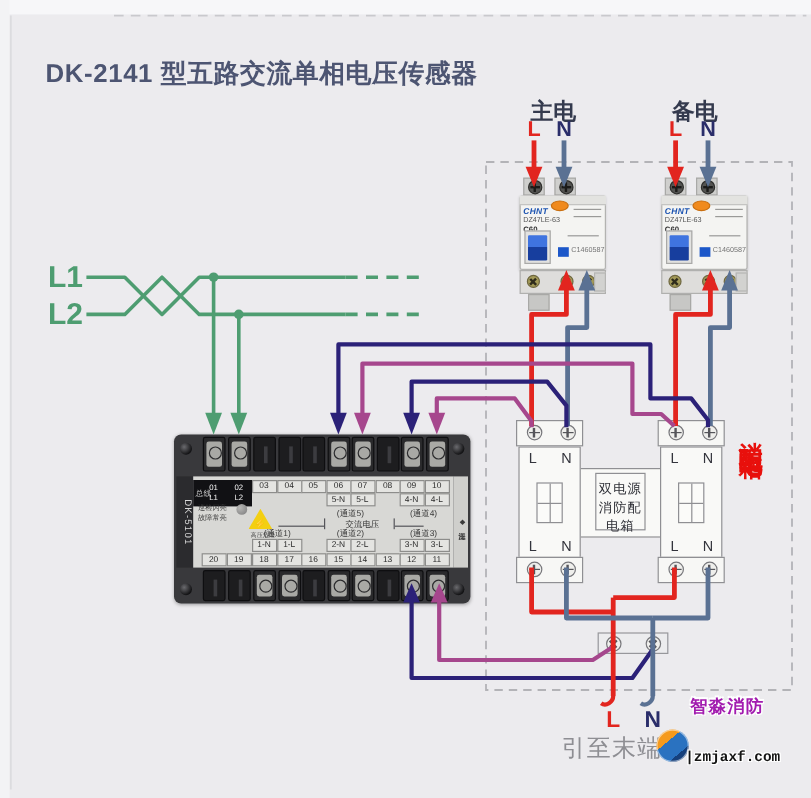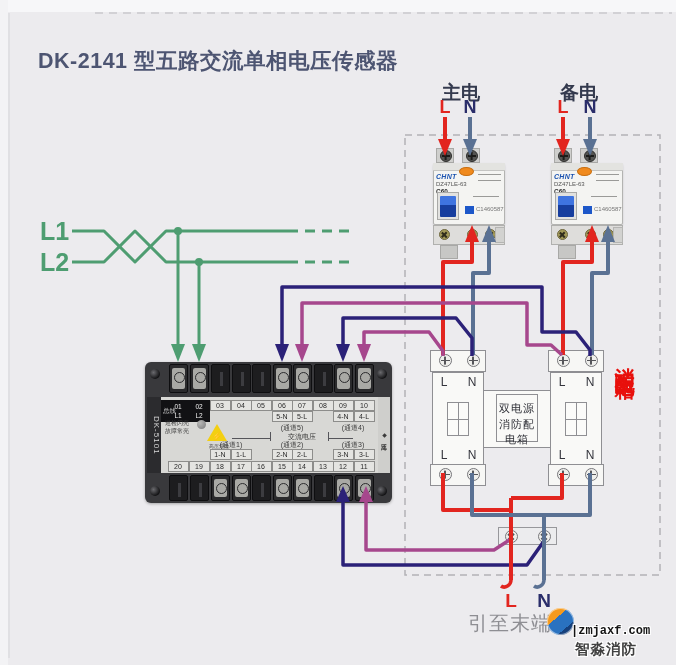--- a/index.html
+++ b/index.html
@@ -88,21 +88,21 @@
   .actext{position:absolute;left:42px;top:2px;width:56px;text-align:center;font-size:7px;color:#333;}
 
   .firebox-label{left:612px;top:352px;writing-mode:vertical-rl;font-size:20px;font-weight:600;color:var(--accent-red);letter-spacing:3px;}
 
   .strip{left:498px;top:527px;width:59px;height:18px;border:1px solid #97979b;background:#ececee;}
 
   .out-label{font-size:19px;font-weight:700;text-align:center;width:20px;}
   .lead-text{left:468px;top:610px;font-size:20px;color:#8e8e93;letter-spacing:1px;}
 
   .wm-logo{left:547px;top:608px;width:27px;height:27px;border-radius:50%;background:linear-gradient(140deg,#f59a1d 0 36%,#2a72c0 36% 72%,#16407c 72%);box-shadow:inset 0 0 0 1px rgba(255,255,255,.5);}
-  .wm-name{left:575px;top:640px;font-size:14.5px;font-weight:700;color:#404040;text-shadow:-1px -1px 0 #fff,1px -1px 0 #fff,-1px 1px 0 #fff,1px 1px 0 #fff;letter-spacing:1px;}
+  .wm-name{left:575px;top:579px;font-size:14.5px;font-weight:700;color:#a21caf;text-shadow:-1px -1px 0 #fff,1px -1px 0 #fff,-1px 1px 0 #fff,1px 1px 0 #fff;letter-spacing:1px;}
   .wm-site{left:571px;top:624px;font-size:12px;font-weight:700;color:#141414;font-family:"Liberation Mono",monospace;text-shadow:-1px -1px 0 #fff,1px -1px 0 #fff,-1px 1px 0 #fff,1px 1px 0 #fff;}
 
   svg.overlay{position:absolute;left:0;top:0;width:676px;height:665px;pointer-events:none;}
   .w-red{stroke:var(--wire-red);} .w-blue{stroke:var(--wire-blue);}
   .w-navy{stroke:var(--wire-navy);} .w-mag{stroke:var(--wire-magenta);}
   .w-green{stroke:var(--wire-green);}
   .f-red{fill:var(--wire-red);} .f-blue{fill:var(--wire-blue);}
   .f-navy{fill:var(--wire-navy);} .f-mag{fill:var(--wire-magenta);}
   .f-green{fill:var(--wire-green);}
   .wire{fill:none;stroke-linejoin:round;stroke-linecap:butt;}

